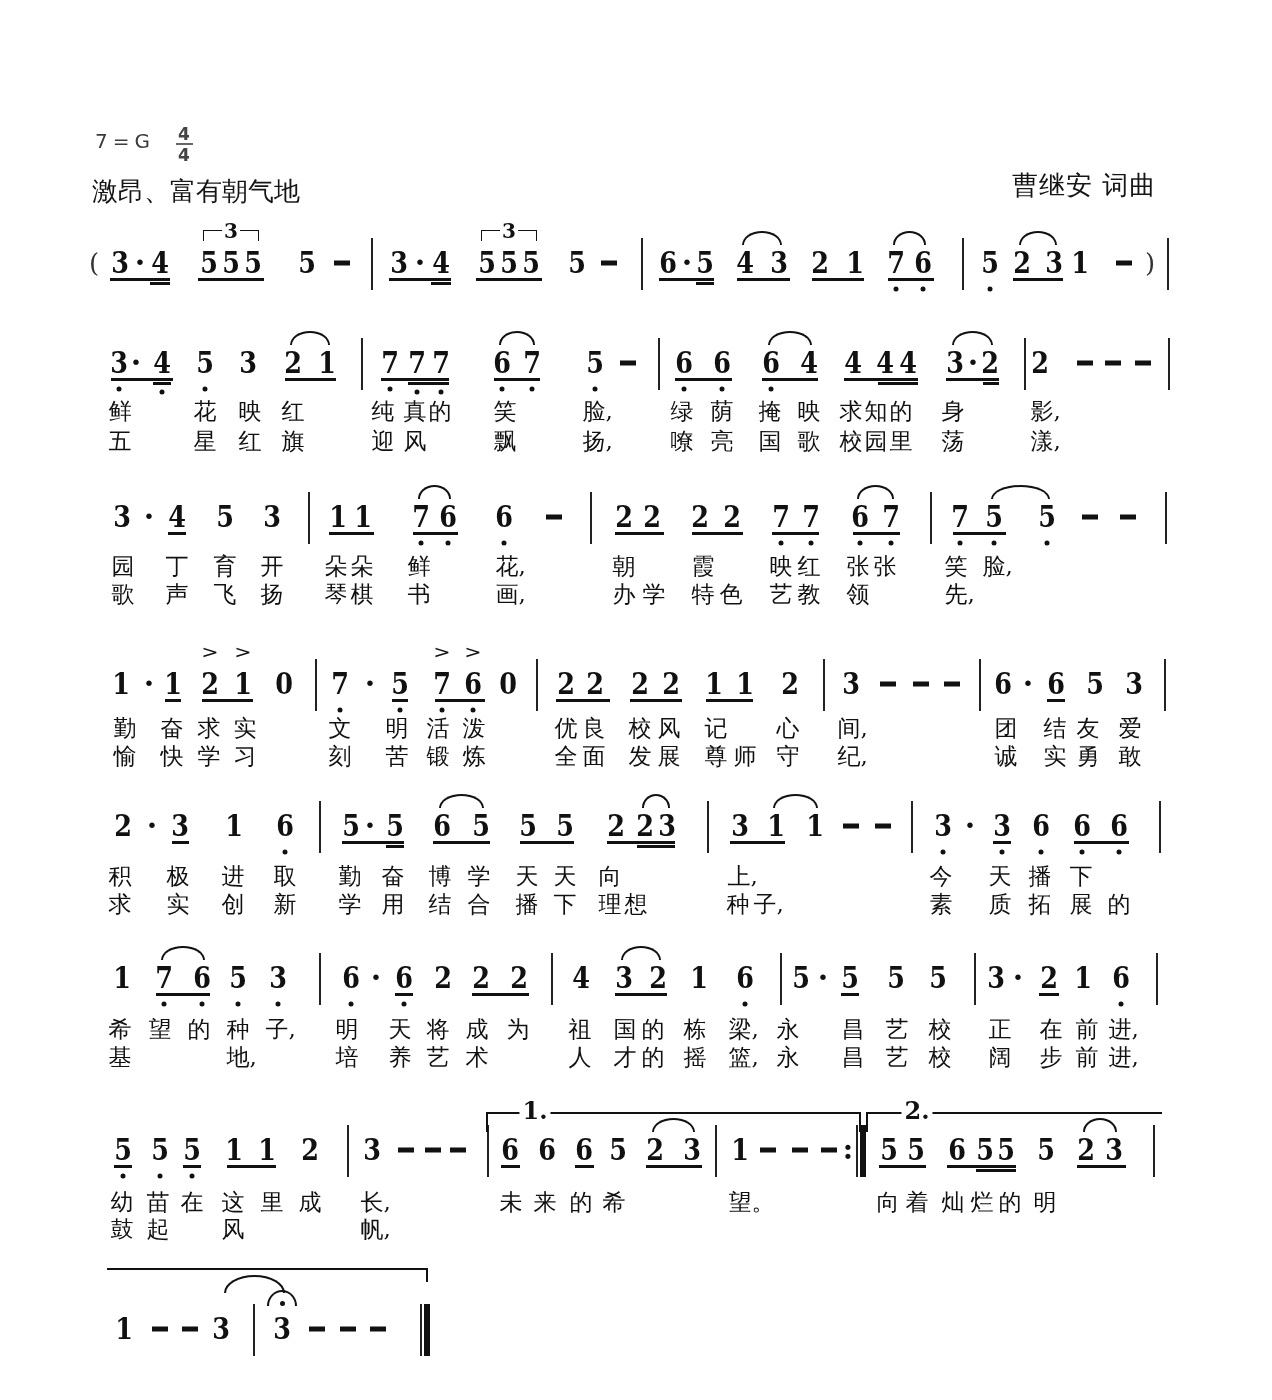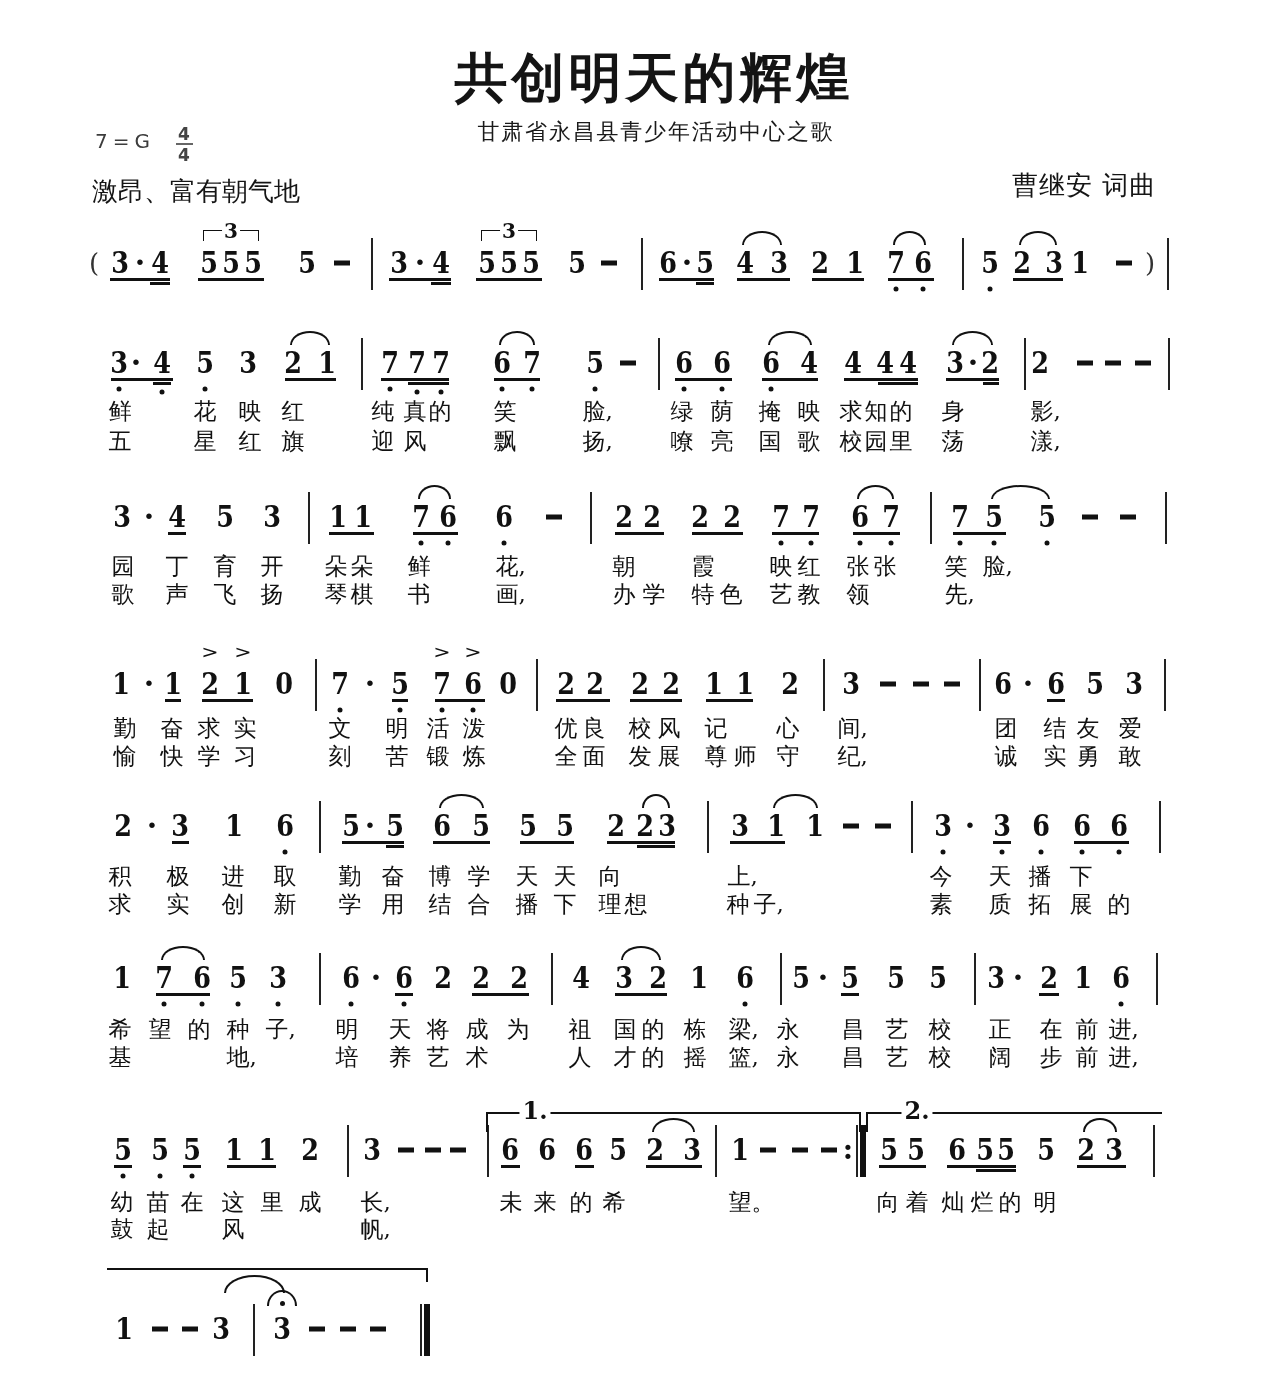--- a/index.html
+++ b/index.html
@@ -31,22 +31,20 @@
 .vline{position:absolute;height:2px;background:#111;}
 .vtick{position:absolute;width:2px;background:#111;}
 .vlabel{position:absolute;font-family:"DejaVu Serif",serif;font-weight:bold;font-size:24px;line-height:24px;background:#fff;padding:0 3px;transform:translate(-50%,-50%);}
 .fermata{position:absolute;width:30px;height:16px;border:2px solid #111;border-bottom:none;border-radius:50% 50% 0 0 / 100% 100% 0 0;box-sizing:border-box;transform:translateX(-50%);}
 .fermata::after{content:"";position:absolute;left:50%;top:9px;width:5px;height:5px;margin-left:-2.5px;border-radius:50%;background:#111;}
 </style>
 </head>
 <body>
 
 <div id="score">
-  <div class="title">共创明天的辉煌</div>
-  <div class="subtitle">甘肃省永昌县青少年活动中心之歌</div>
   <div class="key">7=G</div>
   <div class="ts ts-top">4</div>
   <div class="ts-line"></div>
   <div class="ts ts-bot">4</div>
   <div class="tempo">激昂、富有朝气地</div>
   <div class="credits">曹继安 词曲</div>
 <span class="beam" style="left: 110px; width: 60px; top: 278px;"></span>
     <span class="beam" style="left: 150px; width: 20px; top: 282px;"></span>
     <span class="beam" style="left: 198px; width: 66px; top: 278px;"></span>
     <span class="beam" style="left: 389px; width: 62px; top: 278px;"></span>

